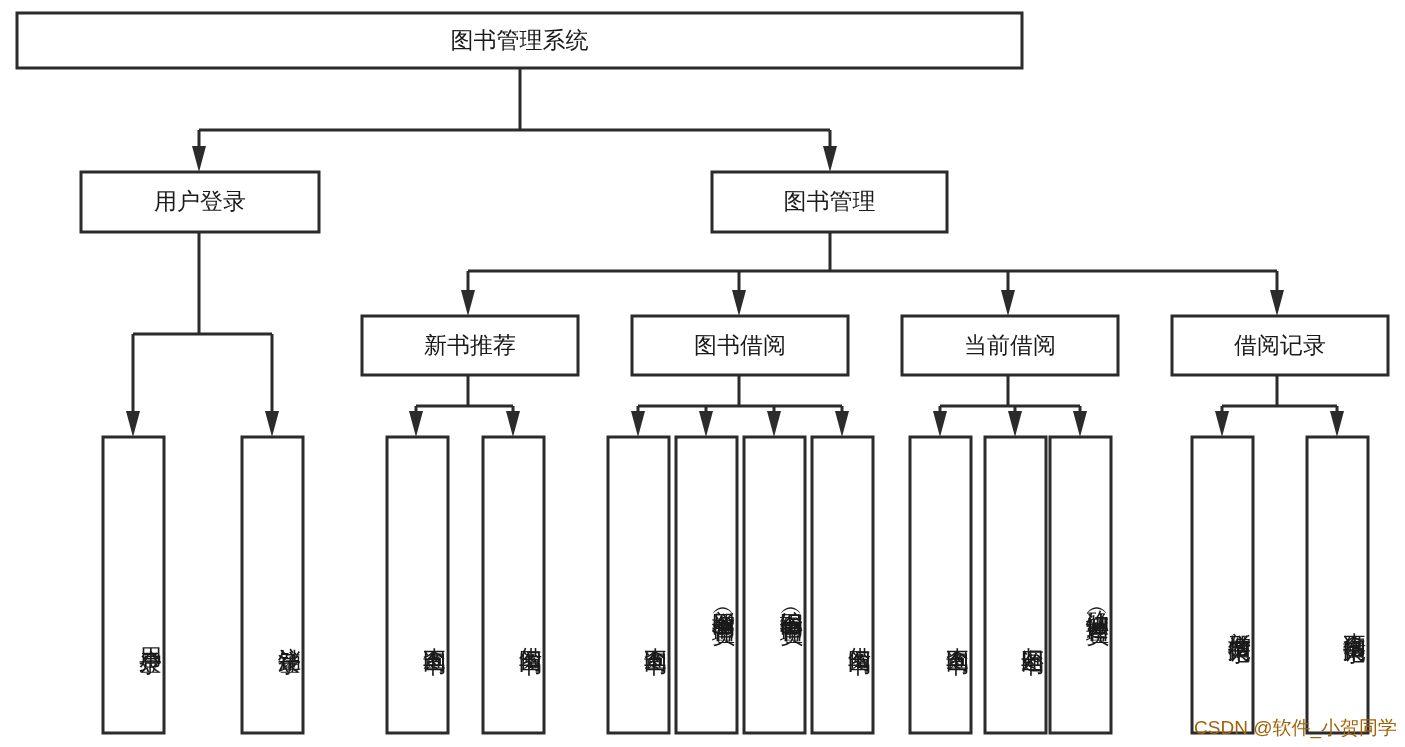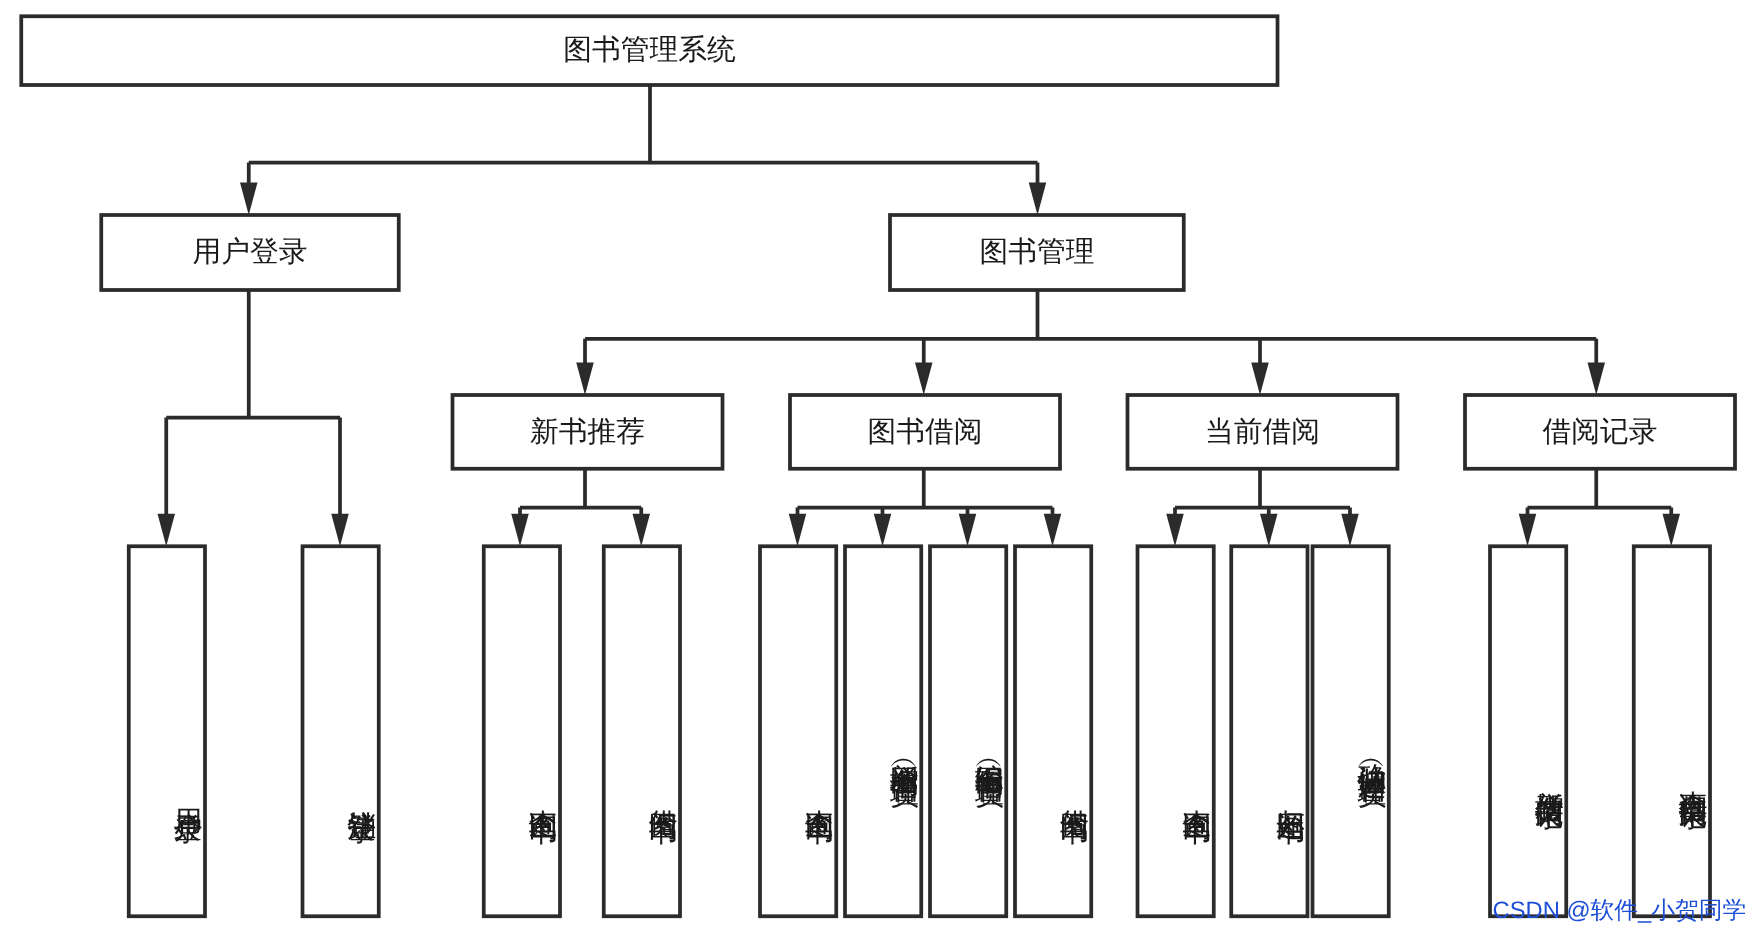--- a/index.html
+++ b/index.html
@@ -62,21 +62,21 @@
     align-items: flex-start;
     justify-content: center;
     pointer-events: none;
   }
   .watermark {
     position: absolute;
     right: 8px;
     bottom: 6px;
     font-family: "Liberation Sans", "DejaVu Sans", sans-serif;
     font-size: 19px;
-    color: #1d4ed8;
+    color: #a16207;
     white-space: nowrap;
   }
 </style>
 </head>
 <body>
 
 <div id="diagram-root">
   <svg id="tree-svg" viewBox="0 0 1405 747">
     <g id="connector-layer">
         <line x1="520" y1="68" x2="520" y2="130" class="connector"></line>

